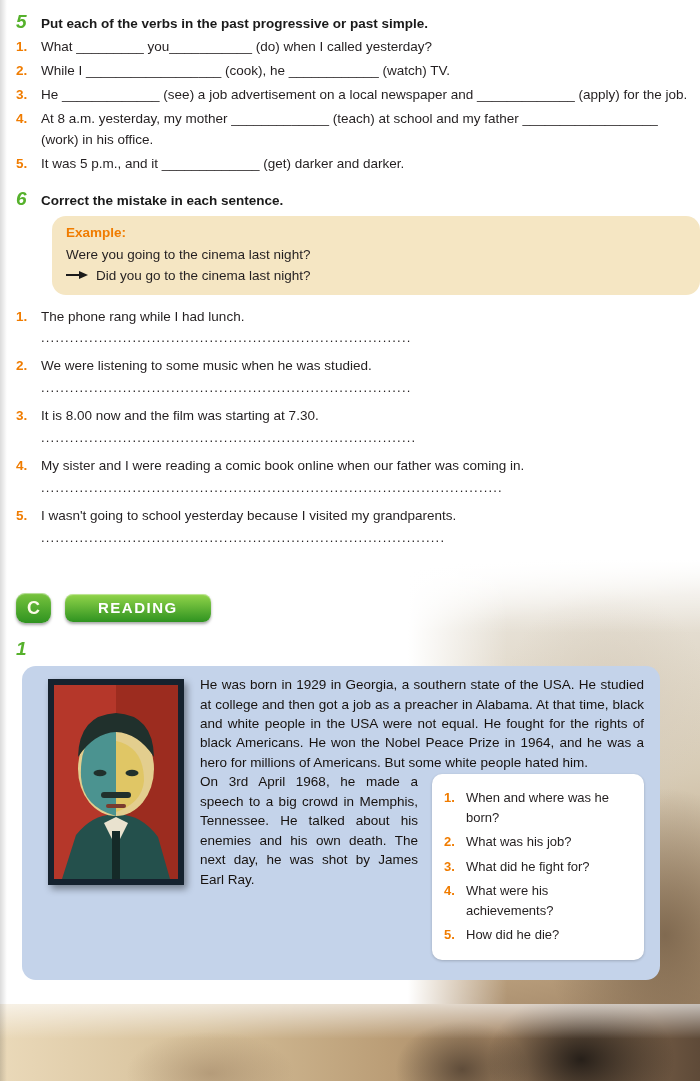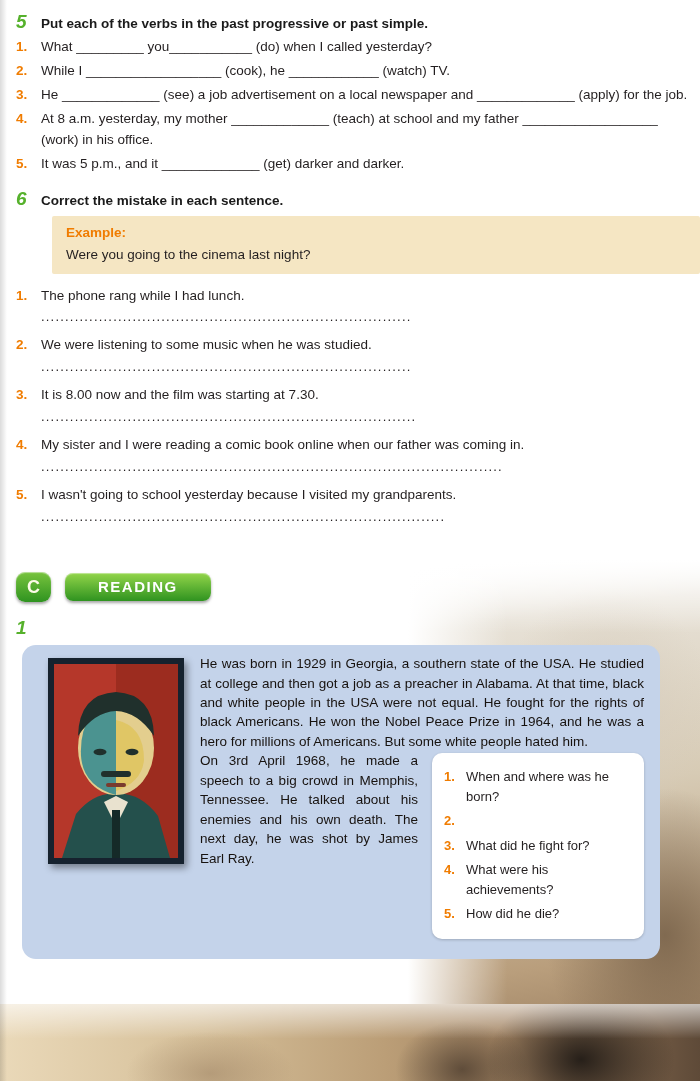--- a/index.html
+++ b/index.html
@@ -51,21 +51,21 @@
   }
   .ex-title { margin:0; font-size:13.5px; font-weight:bold; color:#1a1a1a;text-align:right; }
 
   ol.items { list-style:none; margin:0; padding:0; }
   .item { display:flex; margin:3px 0; font-size:13.5px; line-height:1.55; }
   .item .n { flex:none; width:25px; color:#f07c00; font-weight:bold; }
   .item .t { flex:1; padding-right:2px; }
 
   .ex6 { margin-top:14px; }
   .example-box {
-    margin:8px 0 12px 36px; background:#f5e6c3; border-radius:2px;
+    margin:8px 0 12px 36px; background:#f5e6c3; border-radius:14px;
     padding:9px 20px 12px 14px;
   }
   .example-label { color:#f07c00; font-weight:bold; font-size:13.5px; }
   .example-line { font-size:13.5px; margin-top:7px; }
   .example-corr { display:flex; align-items:center; gap:8px; margin-top:6px; font-size:13.5px; }
   .arrow-glyph { flex:none; display:flex; align-items:center; }
 
   .ex6-item { margin:6px 0 9px; }
   .dots {
     margin-left:25px; margin-top:0; height:17px; overflow:hidden; white-space:nowrap;
@@ -150,20 +150,28 @@
 
     <section class="ex6">
       <div class="ex-header">
         <span class="ex-num">6</span>
         <h2 class="ex-title">Correct the mistake in each sentence.</h2>
       </div>
 
       <div class="example-box">
         <div class="example-label">Example:</div>
         <div class="example-line">Were you going to the cinema last night?</div>
+        <div class="example-corr">
+          <span class="arrow-glyph">
+            <svg width="22" height="10" viewBox="0 0 22 10">
+                <path d="M0,4 H13 V1 L22,5 L13,9 V6 H0 Z" fill="#1a1a1a"></path>
+              </svg>
+          </span>
+          <span>Did you go to the cinema last night?</span>
+        </div>
       </div>
 
       <div>
         <div class="ex6-item">
           <div class="item">
             <span class="n">1.</span>
             <span class="t">The phone rang while I had lunch.</span>
           </div>
           <div class="dots">.............................................................................</div>
         </div>
@@ -229,20 +237,21 @@
 
         <p class="passage">He was born in 1929 in Georgia, a southern state of the USA. He studied at college and then got a job as a preacher in Alabama. At that time, black and white people in the USA were not equal. He fought for the rights of black Americans. He won the Nobel Peace Prize in 1964, and he was a hero for millions of Americans. But some white people hated him.</p>
 
         <div class="qbox">
           <div class="item">
             <span class="n">1.</span>
             <span class="t">When and where was he born?</span>
           </div>
           <div class="item">
             <span class="n">2.</span>
+            <span class="t">What was his job?</span>
           </div>
           <div class="item">
             <span class="n">3.</span>
             <span class="t">What did he fight for?</span>
           </div>
           <div class="item">
             <span class="n">4.</span>
             <span class="t">What were his achievements?</span>
           </div>
           <div class="item">

